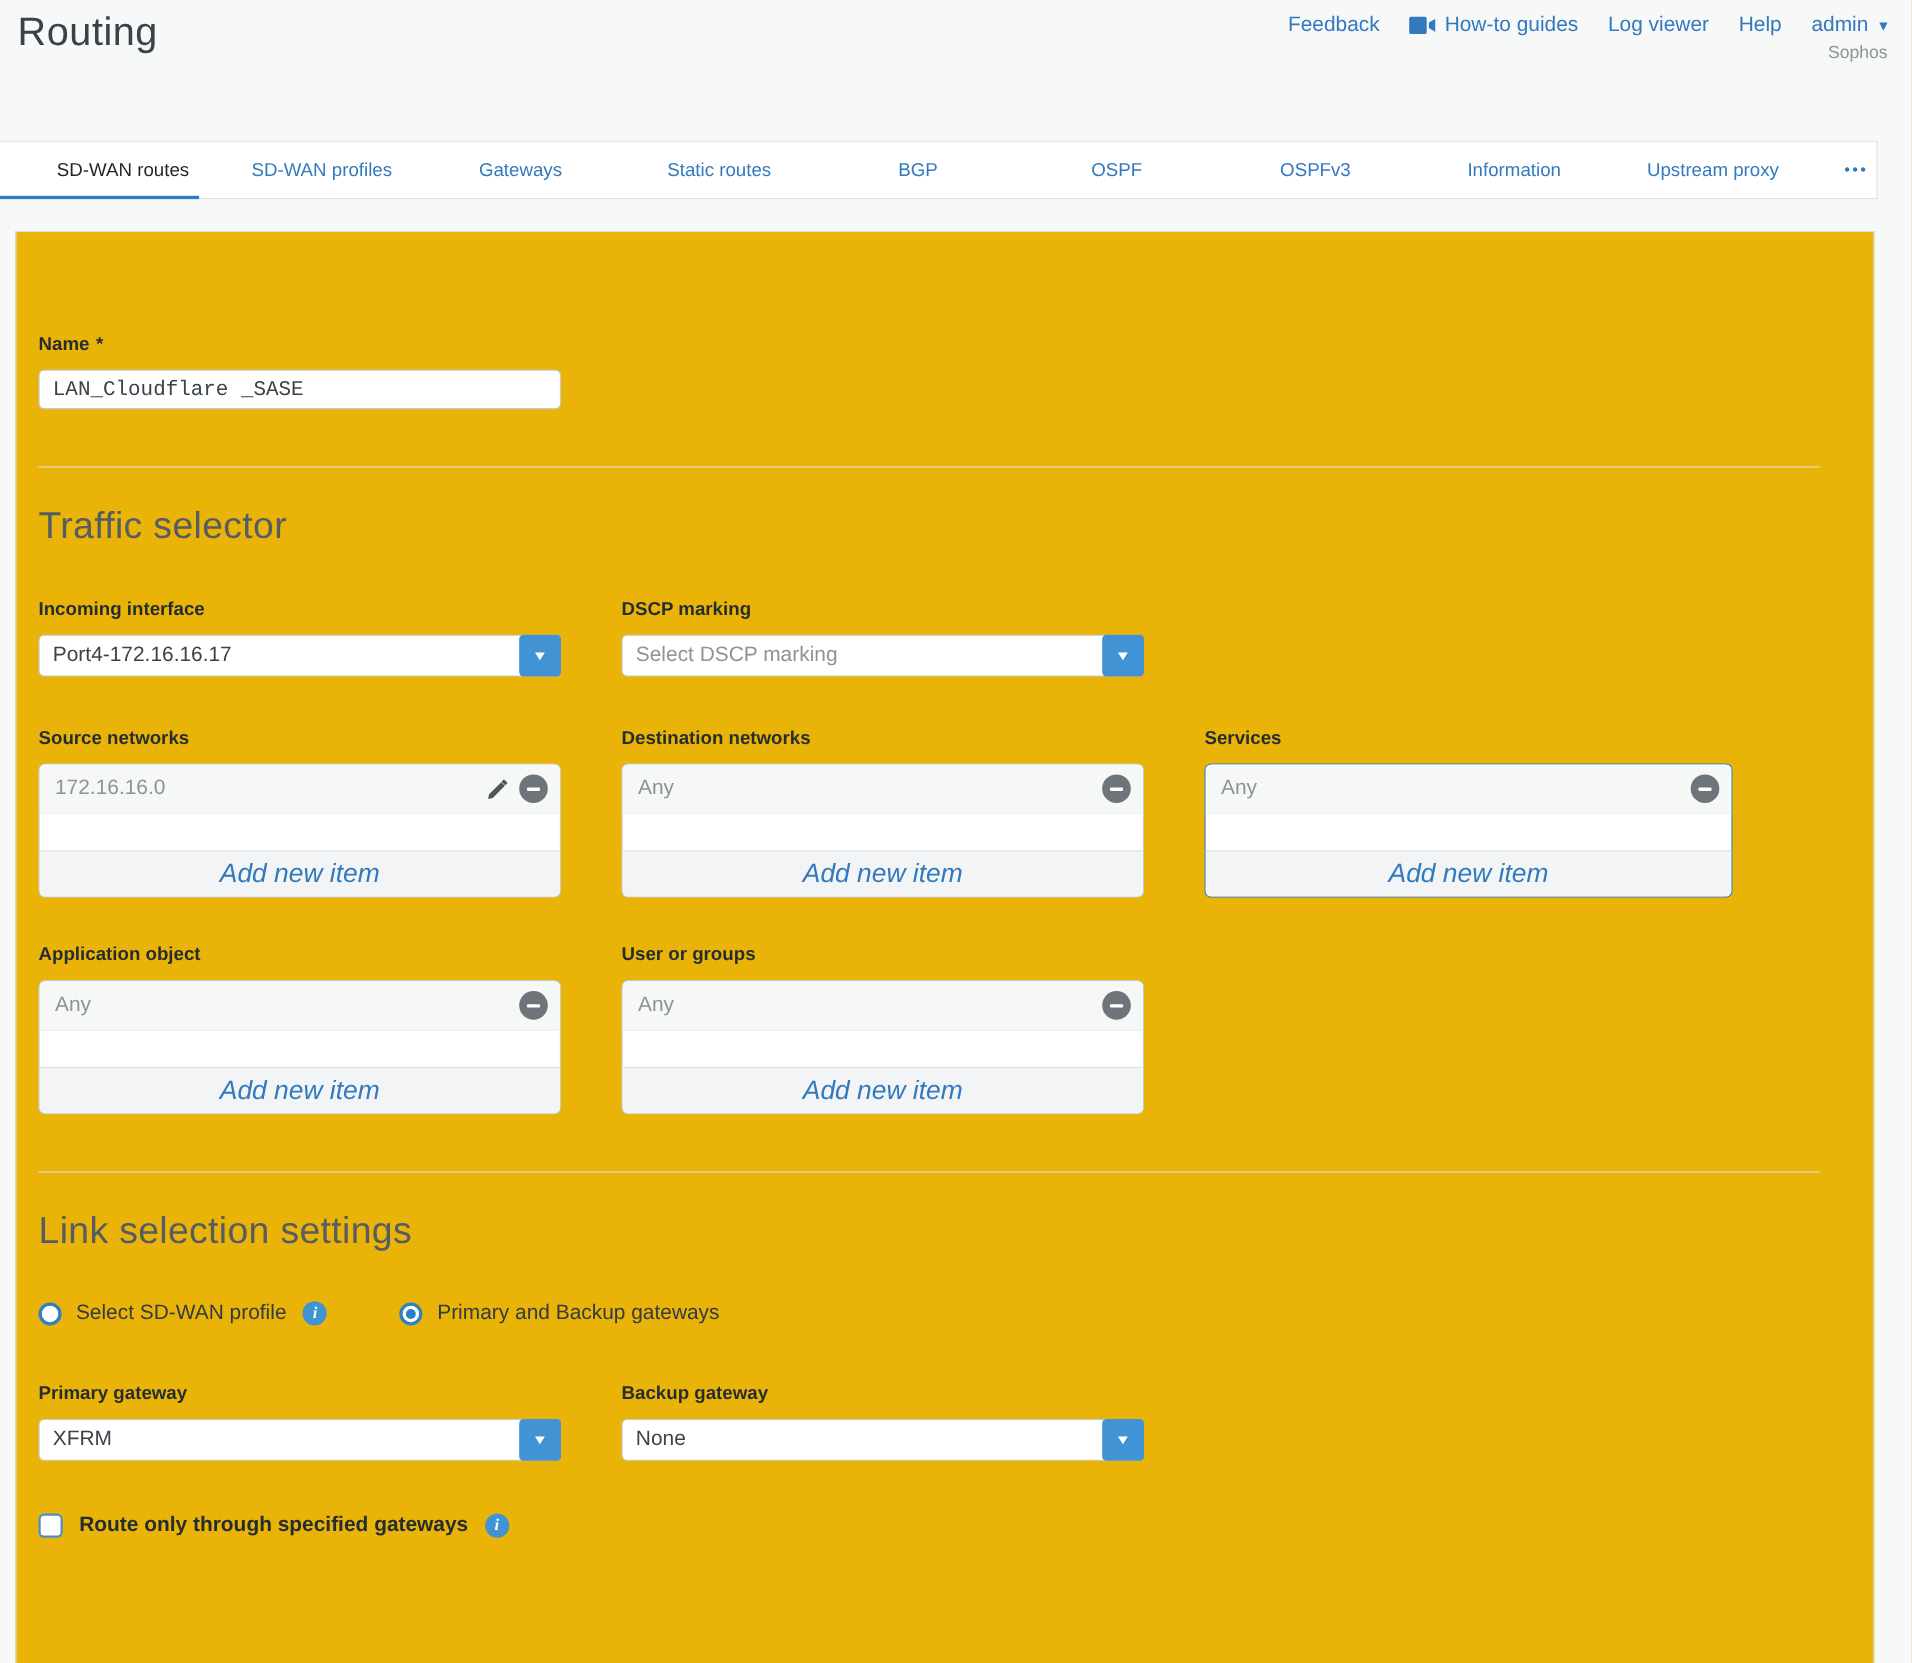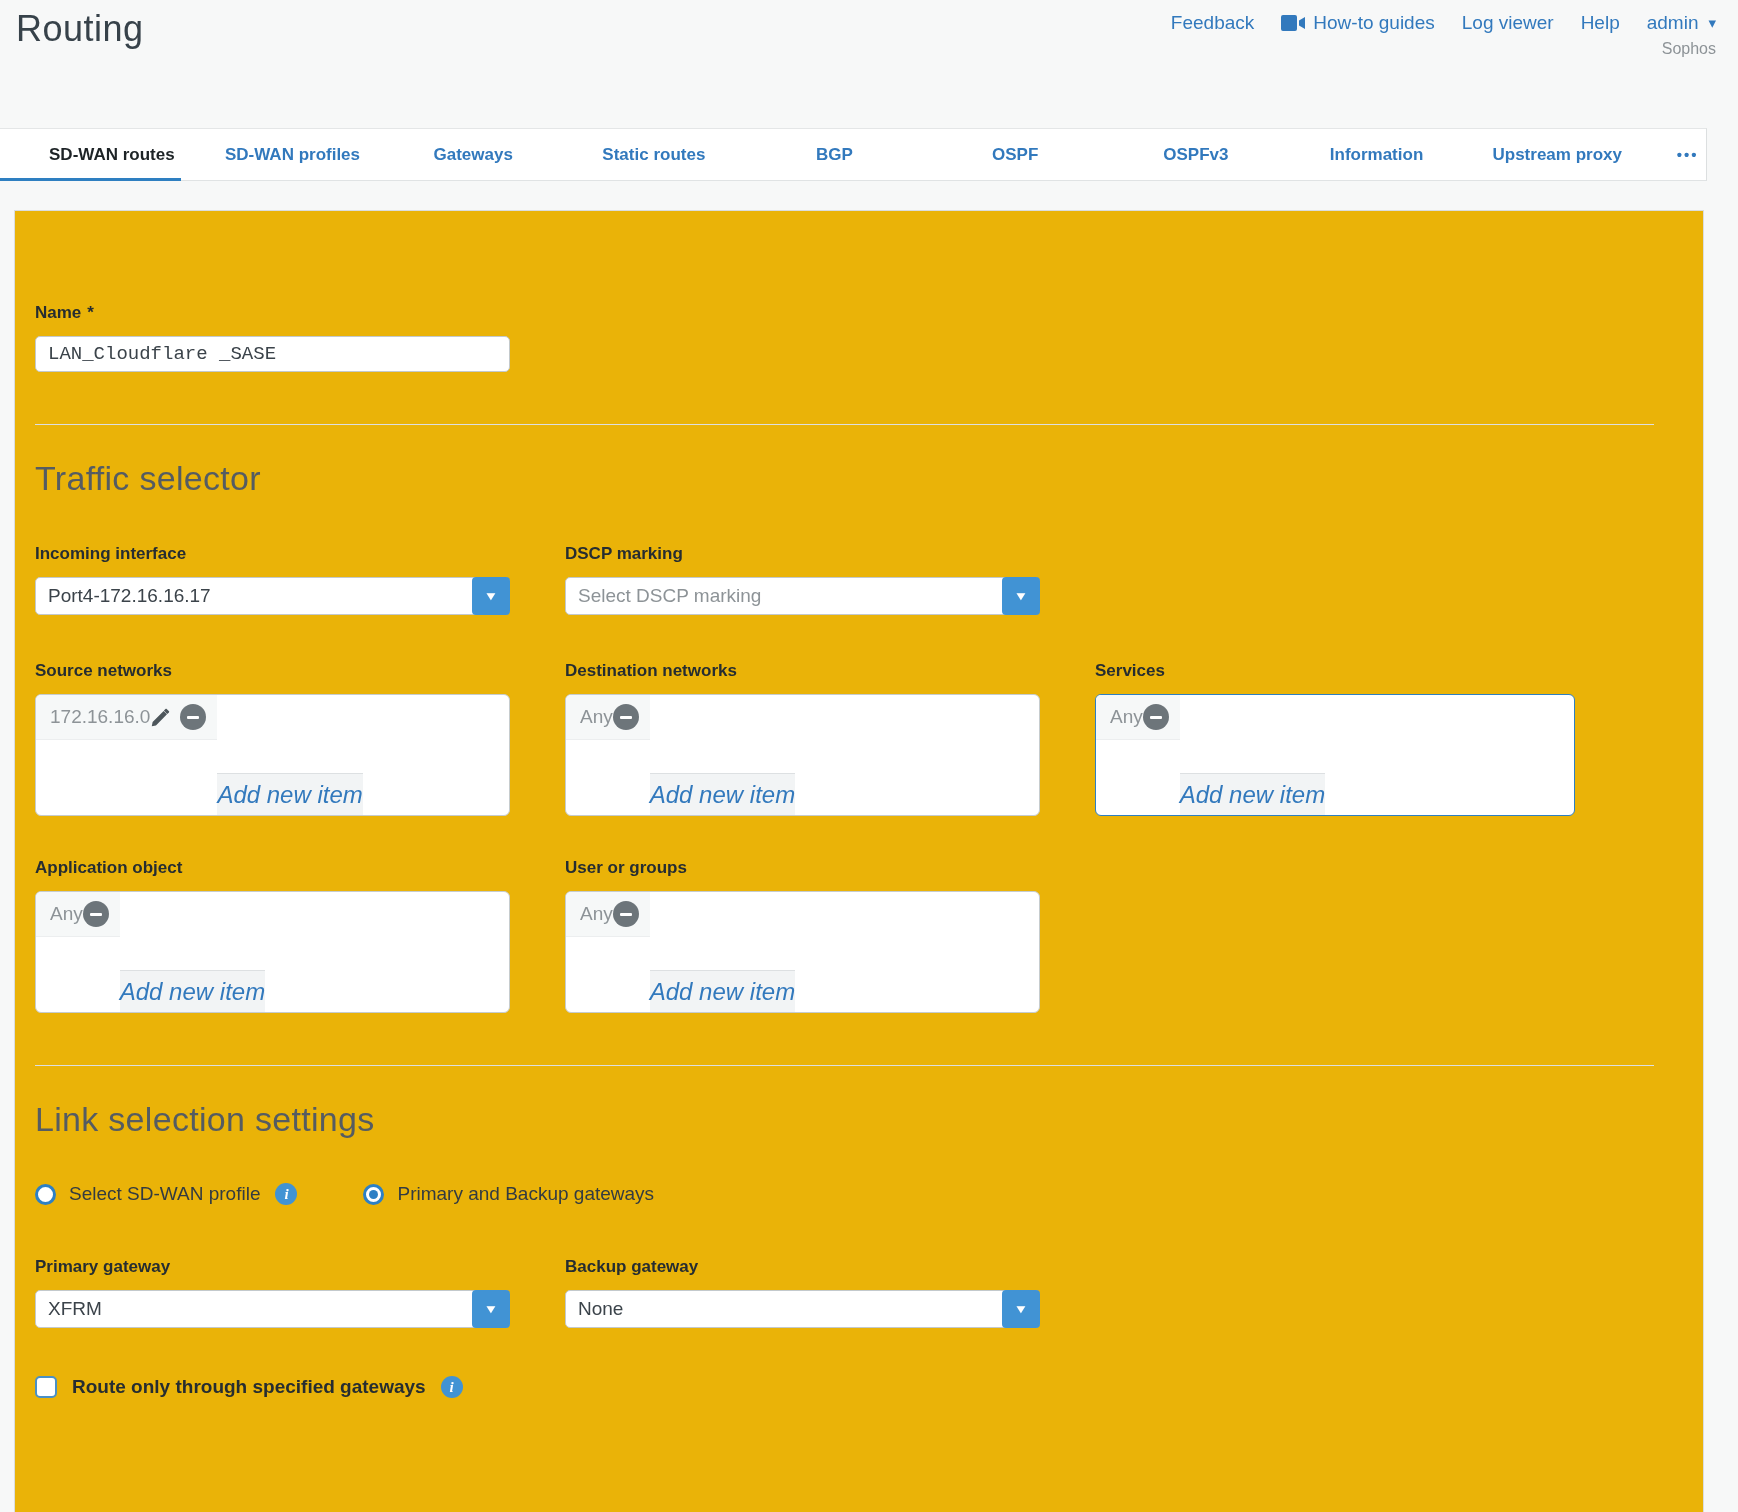--- a/index.html
+++ b/index.html
@@ -29,21 +29,21 @@
   .cam-icon { width:24px; height:16px; display:inline-block; }
   
   .tabbar {
     width:1707px; height:53px; background:#ffffff;
     border-top:1px solid #e4e6e7; border-bottom:1px solid #e0e3e4;
     border-right:1px solid #dcdfe0;
     display:flex; align-items:stretch;
   }
   .tab {
     flex:1 1 0; display:flex; align-items:center; justify-content:center;
-    font-size:17px; font-weight:700; color:#3279bd; cursor:pointer;
+    font-size:17px; font-weight:400; color:#3279bd; cursor:pointer;
     position:relative; white-space:nowrap;padding-left:43px;
   }
   .tab.active { color:#1d2326; }
   .tab.active::after {
     content:""; position:absolute; left:0; right:0; bottom:-1px; height:3px;
     background:#2e7fc1;
   }
   .tab-more { flex:0 0 80px; letter-spacing:2px; font-size:15px; }
   
   .card {
@@ -92,21 +92,21 @@
   .select-value.placeholder { color:#8d9397; }
   .select-btn {
     position:absolute; top:-1px; right:-1px; bottom:-1px; width:38px;
     background:#4193d4; border-radius:4px; display:flex; align-items:center;
     justify-content:center;
   }
   .select-btn .arrow { color:#fff; font-size:12px; transform:scaleX(1.25); }
   
   .itembox {
     margin-top:12px; height:122px; border:1px solid #c6ccce; border-radius:6px;
-    display:flex; flex-direction:row; overflow:hidden; background:#fff;
+    display:flex; flex-direction:column; overflow:hidden; background:#fff;
   }
   .itembox.focused { border-color:#2e7fc1; }
   .item-row {
     height:45px; background:#f6f8f8; border-bottom:1px solid #eceeef;
     display:flex; align-items:center; padding:0 11px 0 14px; flex:0 0 auto;
   }
   .item-text { flex:1; font-size:19px; color:#8d9397; }
   .item-icons { display:flex; align-items:center; gap:9px; }
   .minus-icon {
     width:26px; height:26px; border-radius:50%; background:#6d757a;

